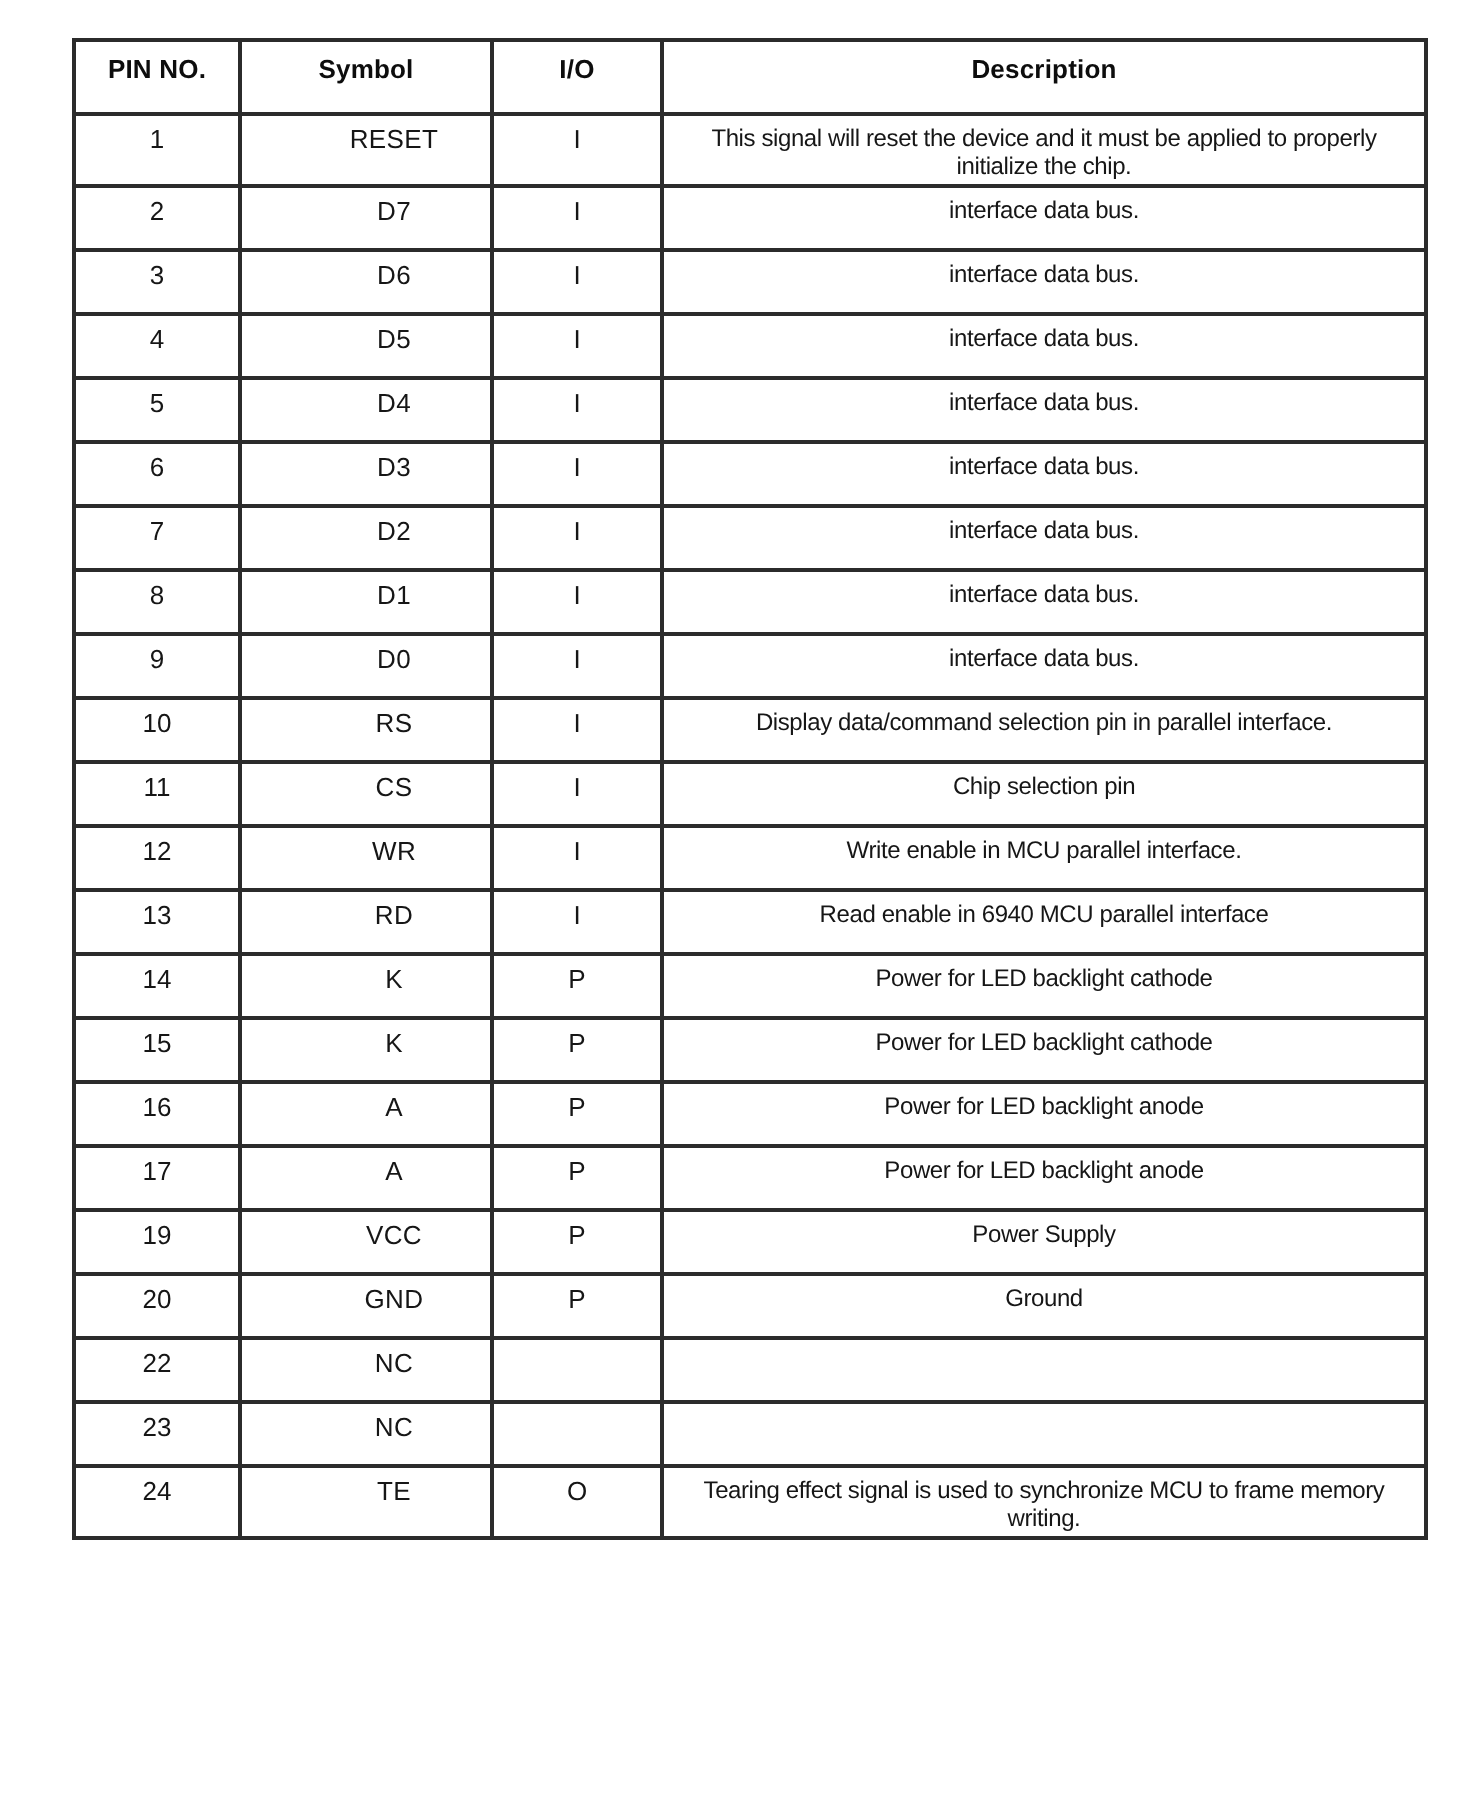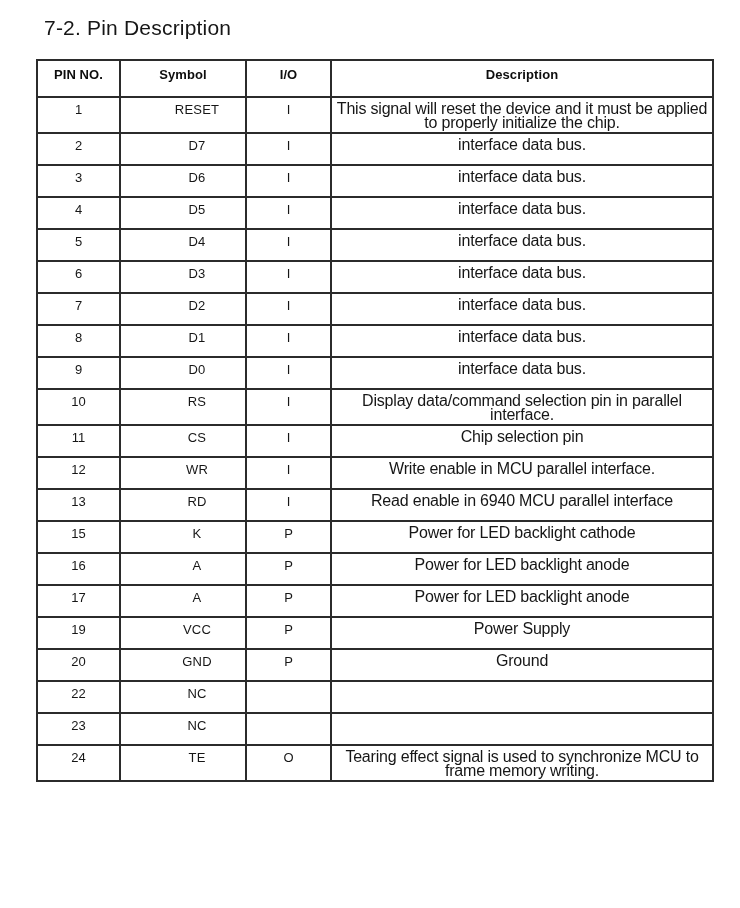--- a/index.html
+++ b/index.html
@@ -51,40 +51,39 @@
     letter-spacing: 0.1px;
     color: #0d0d0d;
   }
   table.pin-table td {
     height: 32px;
     font-size: 13px;
     font-weight: 400;
     color: #161616;
   }
   table.pin-table td.description {
-    font-size: 16px;
+    font-size: 12px;
     line-height: 14px;
     letter-spacing: -0.2px;
     padding-left: 2px;
     padding-right: 2px;
   }
   table.pin-table td.symbol {
     letter-spacing: 0.2px;
     padding-left: 31px;
   }
   col.c-pin { width: 83px; }
   col.c-symbol { width: 126px; }
   col.c-io { width: 85px; }
   col.c-desc { width: 382px; }
 </style>
 </head>
 <body>
 
 <div class="page">
-  <h1 class="doc-title">7-2. Pin Description</h1>
 
   <table class="pin-table">
     <colgroup>
       <col class="c-pin">
       <col class="c-symbol">
       <col class="c-io">
       <col class="c-desc">
     </colgroup>
     <thead>
       <tr>
@@ -167,20 +166,26 @@
           <td class="io">I</td>
           <td class="description">Write enable in MCU parallel interface.</td>
         </tr>
         <tr>
           <td class="pin">13</td>
           <td class="symbol">RD</td>
           <td class="io">I</td>
           <td class="description">Read enable in 6940 MCU parallel interface</td>
         </tr>
         <tr>
+          <td class="pin">14</td>
+          <td class="symbol">K</td>
+          <td class="io">P</td>
+          <td class="description">Power for LED backlight cathode</td>
+        </tr>
+        <tr>
           <td class="pin">15</td>
           <td class="symbol">K</td>
           <td class="io">P</td>
           <td class="description">Power for LED backlight cathode</td>
         </tr>
         <tr>
           <td class="pin">16</td>
           <td class="symbol">A</td>
           <td class="io">P</td>
           <td class="description">Power for LED backlight anode</td>

